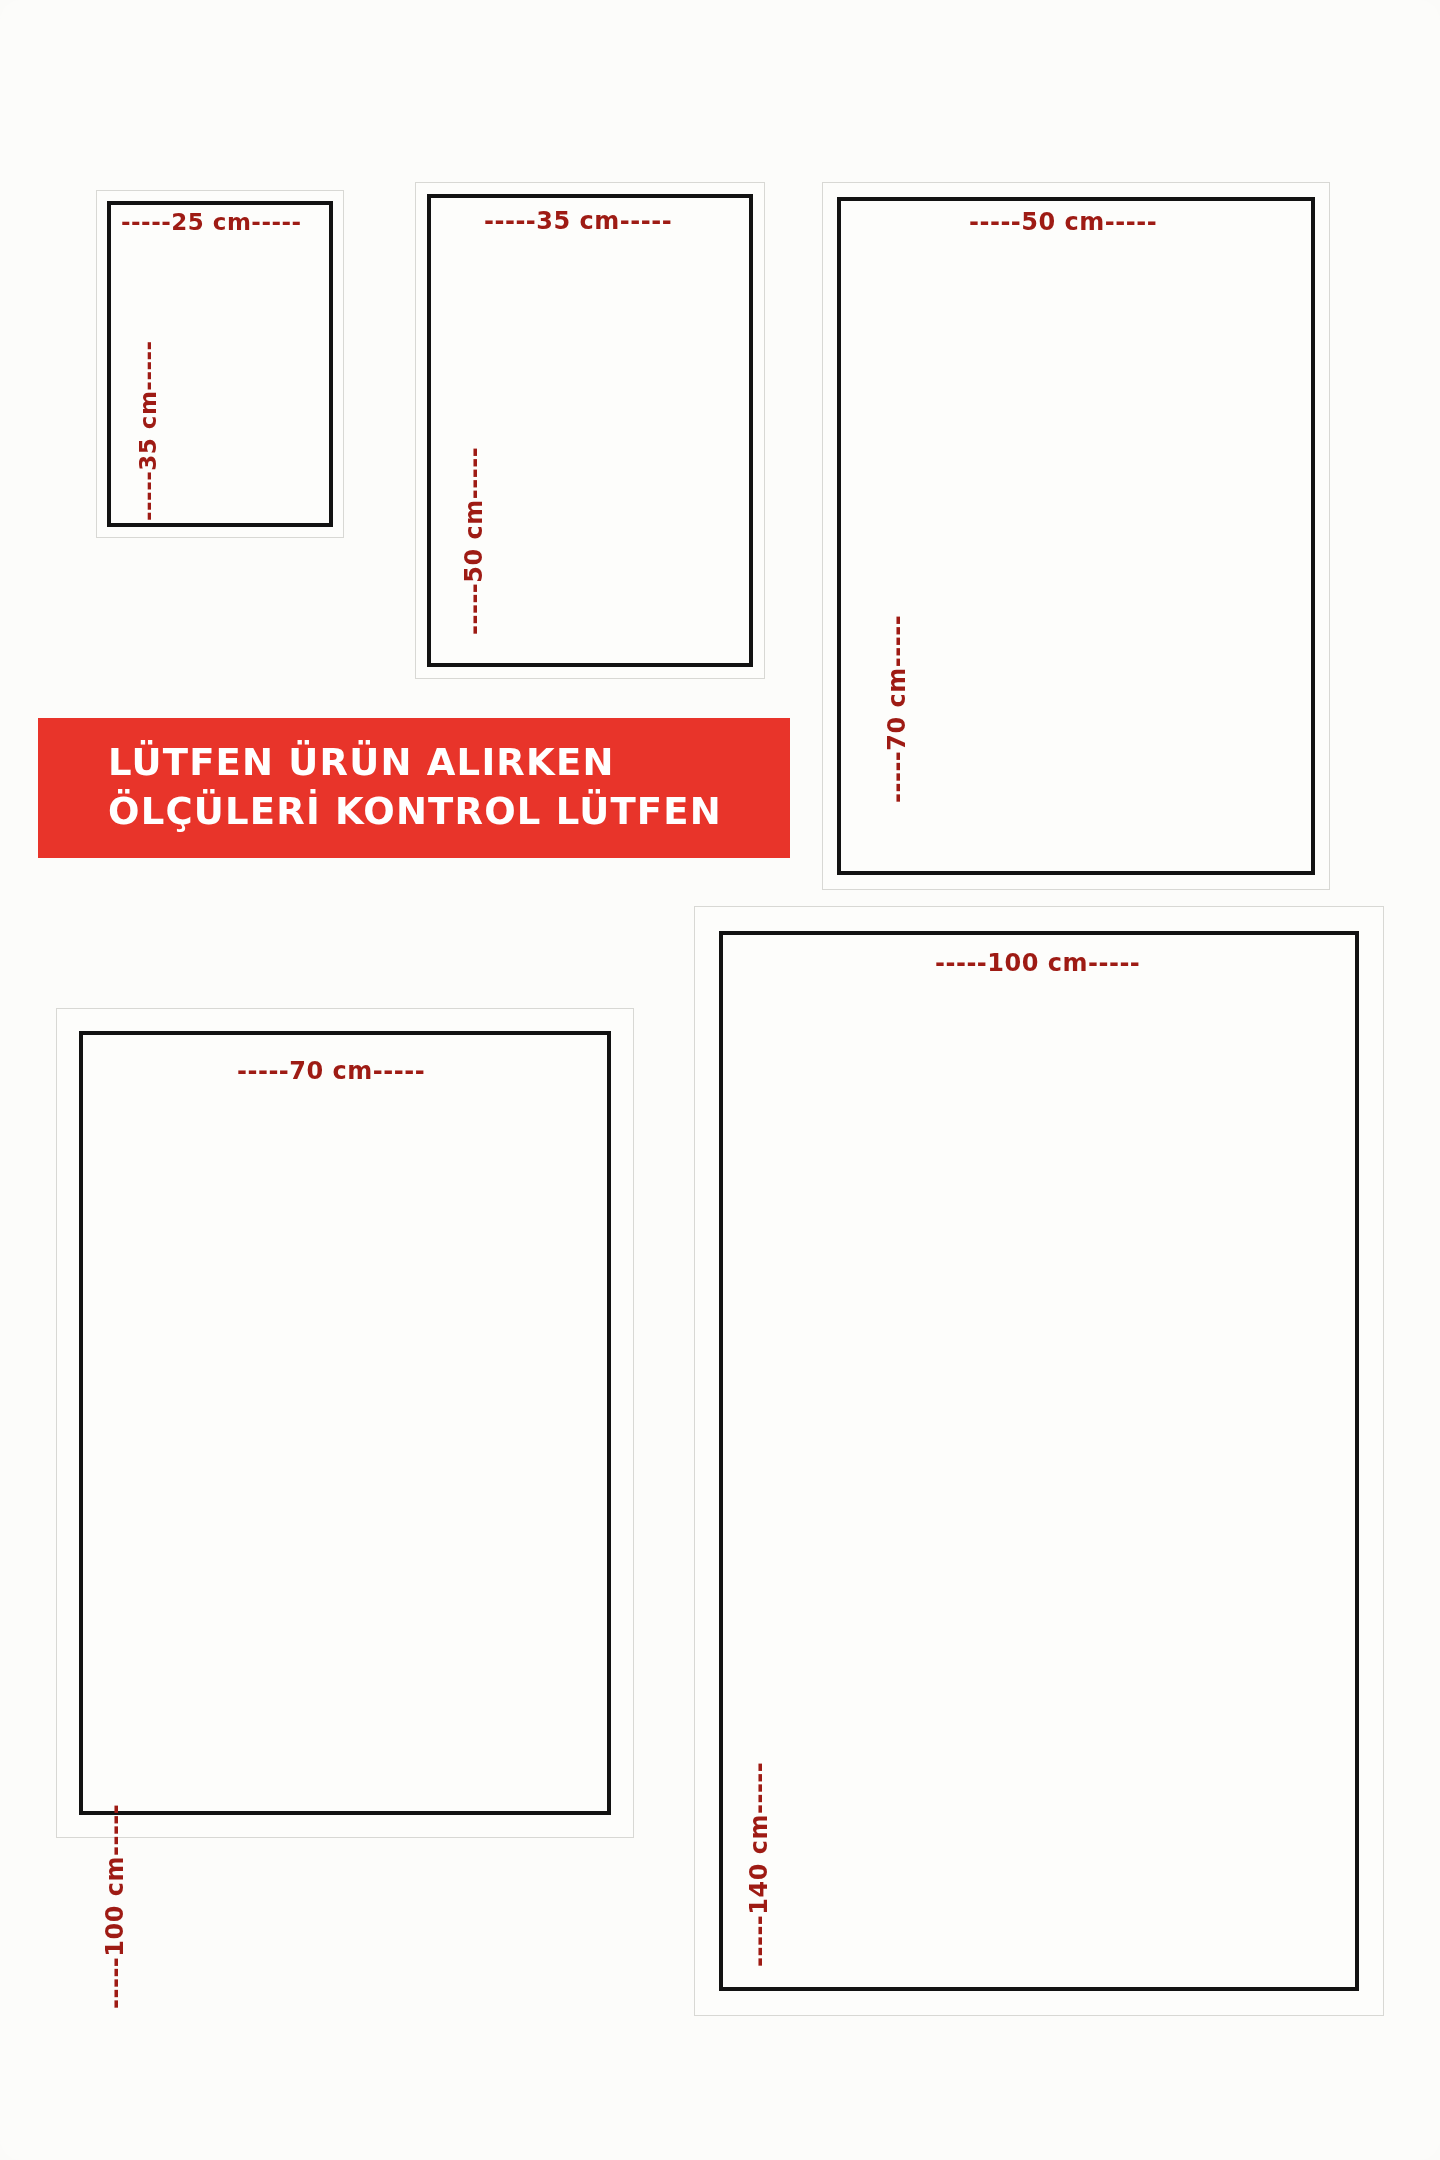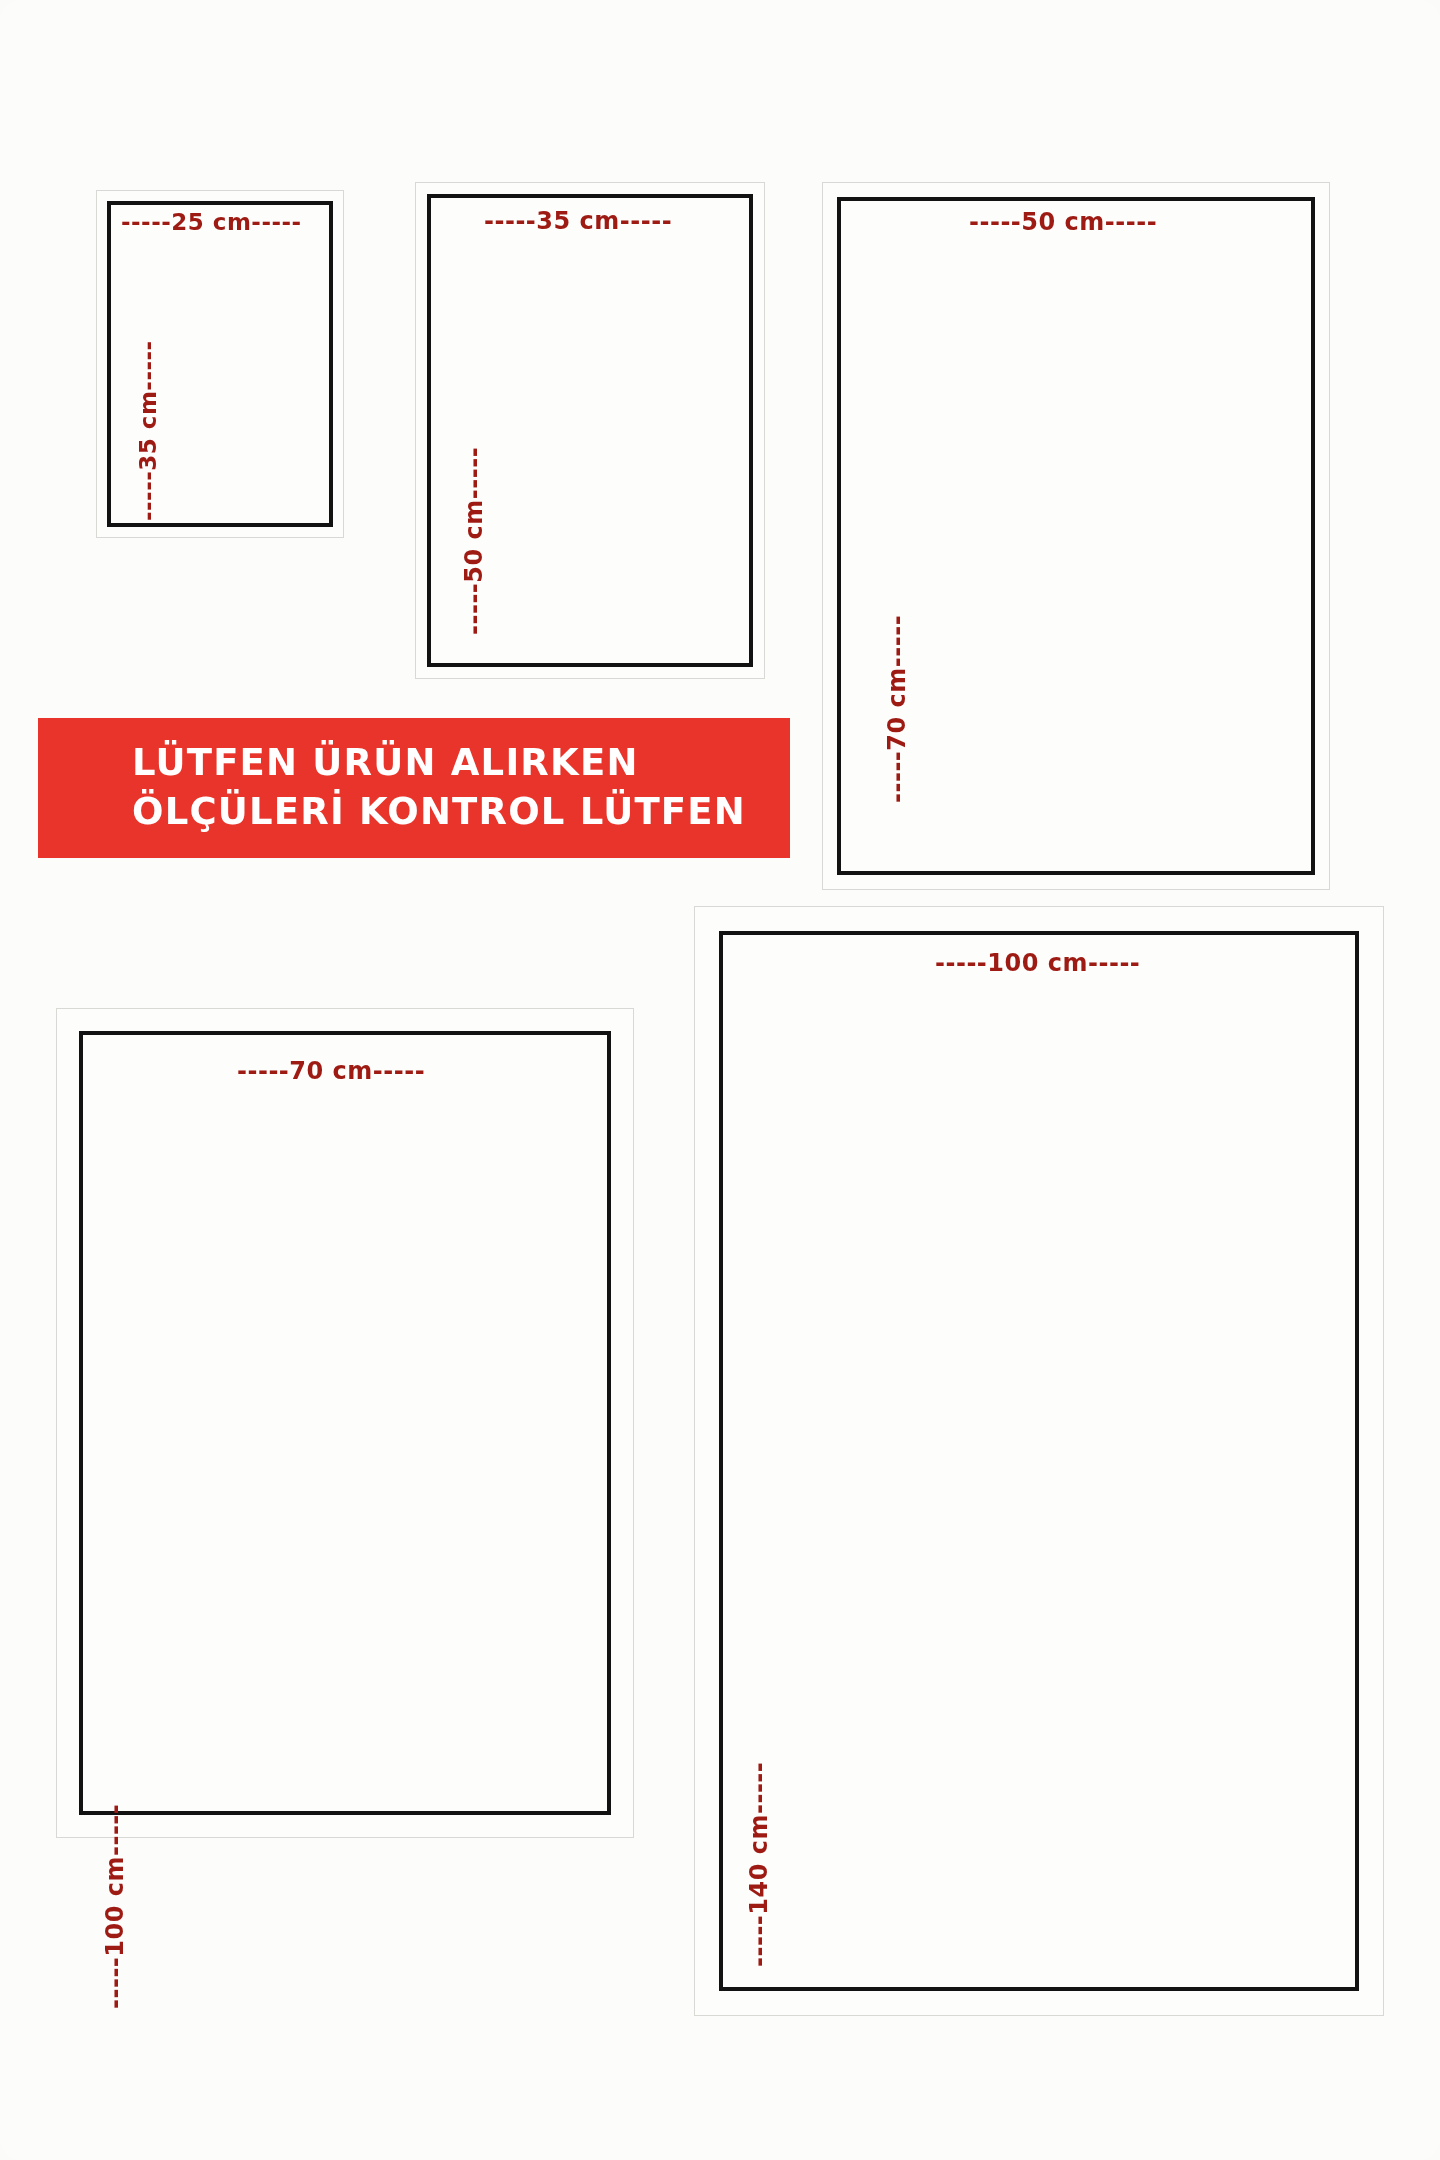--- a/index.html
+++ b/index.html
@@ -68,21 +68,20 @@
     box-sizing: border-box;
     padding-left: 70px;
   }
   #warning-banner .line {
     color: #ffffff;
     font-family: "DejaVu Sans", sans-serif;
     font-weight: bold;
     font-size: 37px;
     letter-spacing: 1.2px;
     line-height: 1.32;
-    margin-left: 24px;
   }
 </style>
 </head>
 <body>
 
 <div id="canvas">
 
   <div class="frame" style="left:96px; top:190px; width:248px; height:348px;">
     <div class="inner" style="left:10px; top:10px; right:10px; bottom:10px;"></div>
     <div class="dim" style="left:24px; top:18px; font-size:23px;">-----25 cm-----</div>

